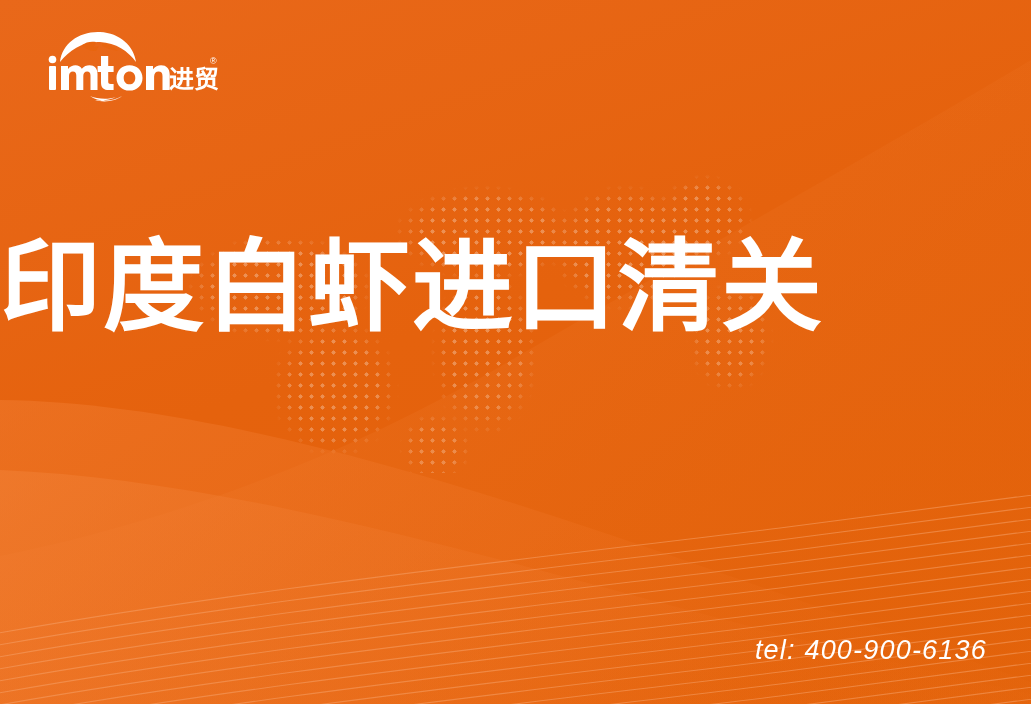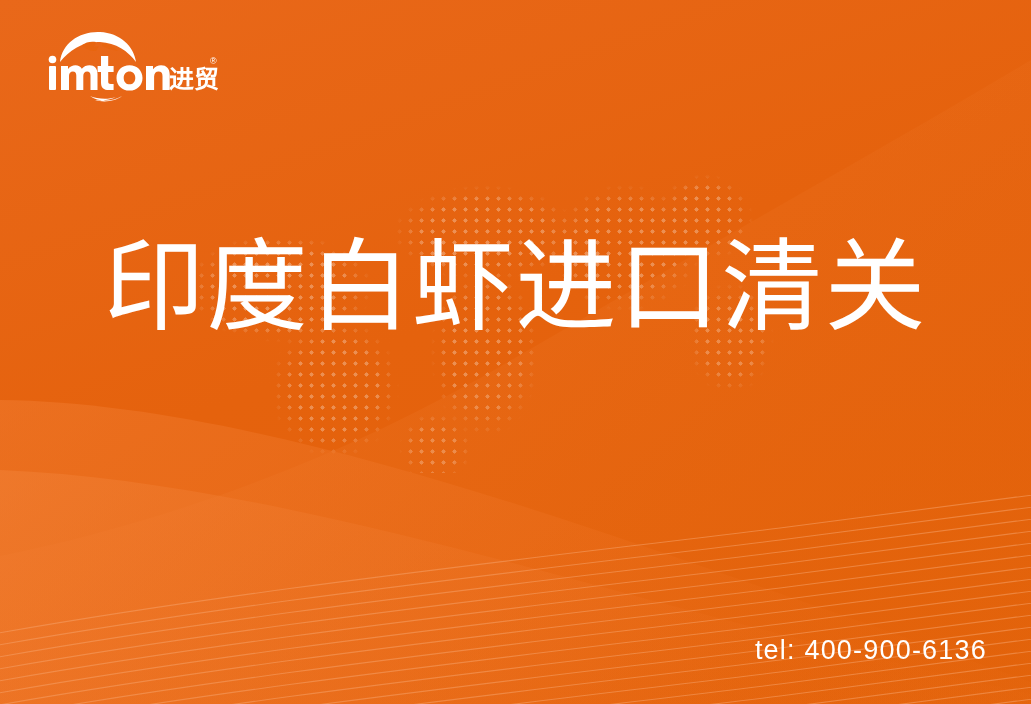--- a/index.html
+++ b/index.html
@@ -74,41 +74,41 @@
     height: 76px;
   }
   .logo svg { display: block; }
 
   
   .headline {
     position: absolute;
     left: 0;
     right: 0;
     top: 228px;
-    text-align: center;
     color: #ffffff;
     font-family: "Liberation Sans", "DejaVu Sans", sans-serif;
     font-size: 101px;
     line-height: 119px;
-    font-weight: 400;
+    font-weight: 700;
     letter-spacing: 2px;
     white-space: nowrap;
   }
   .headline .line { display: block; }
 
   
   .phone {
     position: absolute;
     right: 44px;
     bottom: 38px;
     color: #ffffff;
     font-family: "Liberation Sans", "DejaVu Sans", sans-serif;
     font-size: 27px;
     letter-spacing: 1.2px;
     white-space: nowrap;
+    font-style: italic;
   }
 </style>
 </head>
 <body>
 
 <div class="poster">
 
   <div class="bg-base"></div>
 
   <div class="dotmap"></div>

